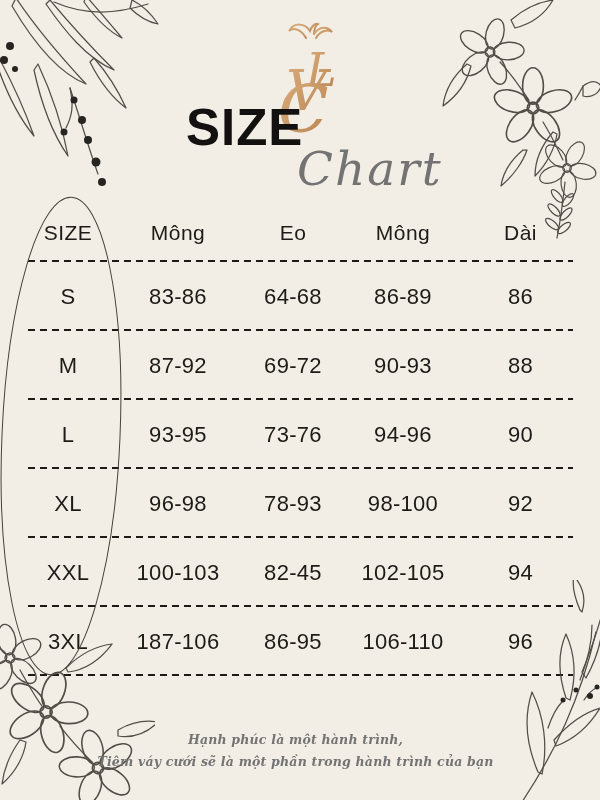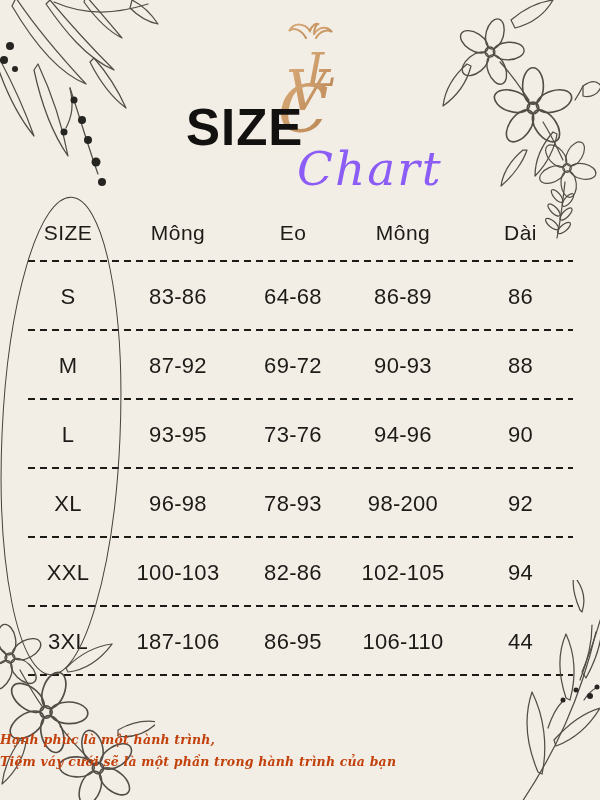--- a/index.html
+++ b/index.html
@@ -28,21 +28,21 @@
   .logo{position:absolute;left:262px;top:22px;z-index:2;}
 
   .title-main{
     position:absolute;left:186px;top:102px;z-index:2;
     font-family:"Liberation Sans",sans-serif;font-weight:800;
     font-size:51px;letter-spacing:1px;color:#121110;line-height:1;
   }
   .title-script{
     position:absolute;left:297px;top:143px;z-index:4;
     font-family:"DejaVu Serif",serif;font-style:italic;font-weight:500;
-    font-size:47px;letter-spacing:2px;color:#8b5cf6;line-height:1.1;
+    font-size:47px;letter-spacing:2px;color:#737373;line-height:1.1;
   }
 
   .size-table{
     position:absolute;left:28px;top:204px;width:545px;z-index:2;
   }
   .t-row{
     position:relative;display:grid;
     grid-template-columns:80px 140px 90px 130px 105px;
     align-items:center;text-align:center;height:69px;
   }
@@ -50,23 +50,23 @@
   .t-row::after{
     content:"";position:absolute;left:0;right:0;bottom:0;height:2px;
     background:repeating-linear-gradient(90deg,var(--text,#1d1b18) 0 7px,transparent 7px 12px);
   }
   .t-cell{font-size:22px;color:var(--text,#1d1b18);letter-spacing:.3px;}
   .t-row.head .t-cell{font-size:21px;letter-spacing:.5px;}
 
   .ellipse-overlay{position:absolute;left:0;top:194px;z-index:4;pointer-events:none;}
 
   .footer{
-    position:absolute;left:0;right:9px;top:729px;z-index:4;
+    position:absolute;left:0;right:9px;top:729px;z-index:4;text-align:center;
     font-family:"DejaVu Serif",serif;font-style:italic;font-weight:bold;
-    font-size:12.5px;color:#c2410c;line-height:22px;letter-spacing:.2px;
+    font-size:12.5px;color:#737373;line-height:22px;letter-spacing:.2px;
   }
 </style>
 </head>
 <body>
 
 <div class="canvas">
 
   <svg class="floral tl" width="175" height="215" viewBox="0 0 175 215">
     <g class="stroke-art">
       <path d="M54,2 C86,16 116,14 148,4"></path>
@@ -212,38 +212,38 @@
       <div class="t-cell">93-95</div>
       <div class="t-cell">73-76</div>
       <div class="t-cell">94-96</div>
       <div class="t-cell">90</div>
     </div>
 
     <div class="t-row">
       <div class="t-cell">XL</div>
       <div class="t-cell">96-98</div>
       <div class="t-cell">78-93</div>
-      <div class="t-cell">98-200</div>
+      <div class="t-cell">98-100</div>
       <div class="t-cell">92</div>
     </div>
 
     <div class="t-row">
       <div class="t-cell">XXL</div>
       <div class="t-cell">100-103</div>
-      <div class="t-cell">82-86</div>
+      <div class="t-cell">82-45</div>
       <div class="t-cell">102-105</div>
       <div class="t-cell">94</div>
     </div>
 
     <div class="t-row">
       <div class="t-cell">3XL</div>
       <div class="t-cell">187-106</div>
       <div class="t-cell">86-95</div>
       <div class="t-cell">106-110</div>
-      <div class="t-cell">44</div>
+      <div class="t-cell">96</div>
     </div>
 
   </div>
 
   <svg class="ellipse-overlay" width="130" height="488" viewBox="0 0 130 488">
     <ellipse class="stroke-thin" cx="61" cy="242" rx="59" ry="239" transform="rotate(2.5 61 242)"></ellipse>
   </svg>
 
   <div class="footer">
     <div>Hạnh phúc là một hành trình,</div>

